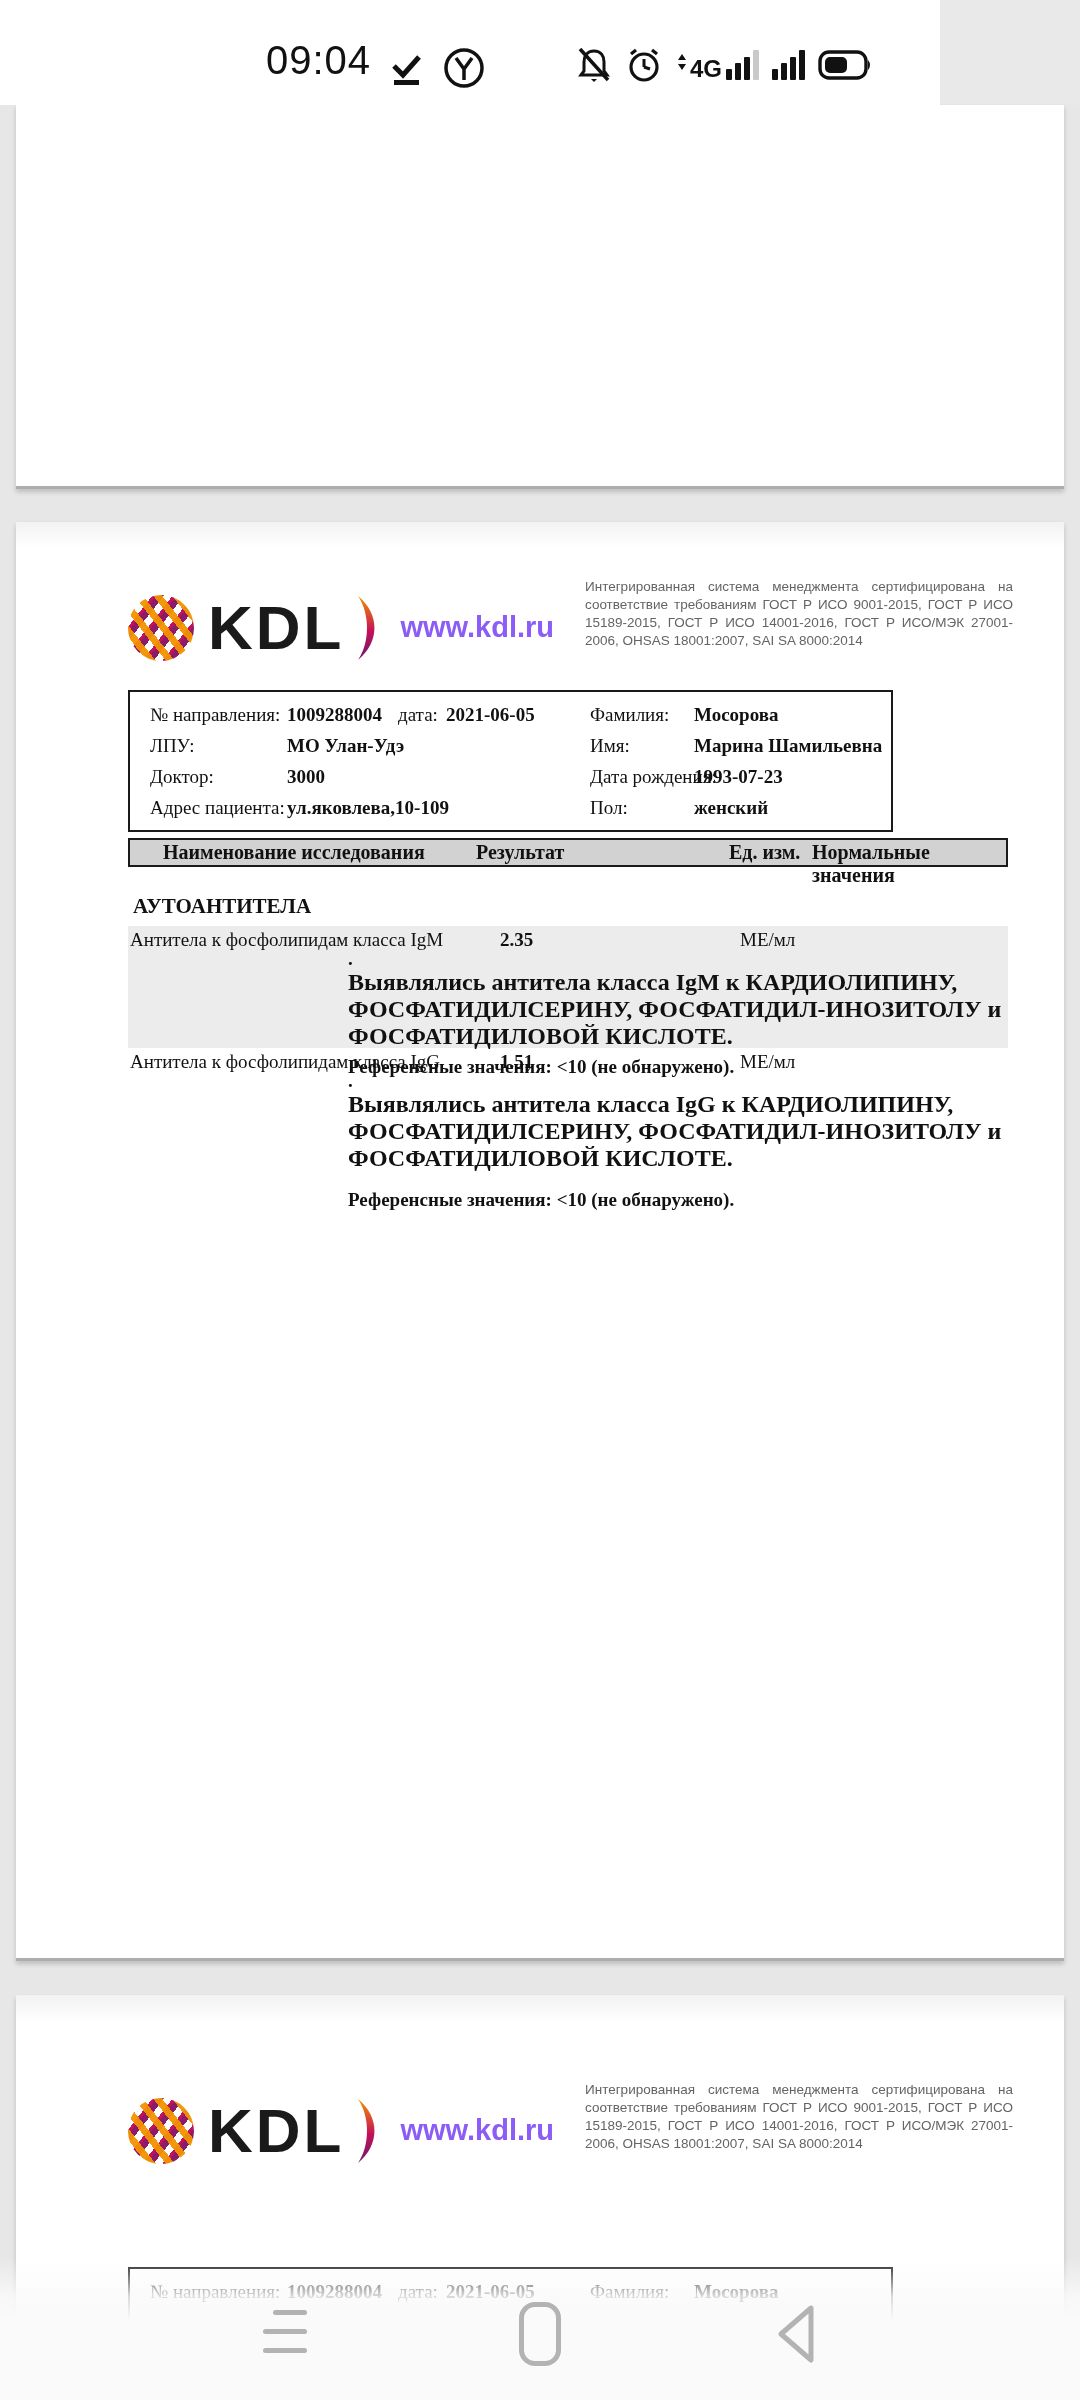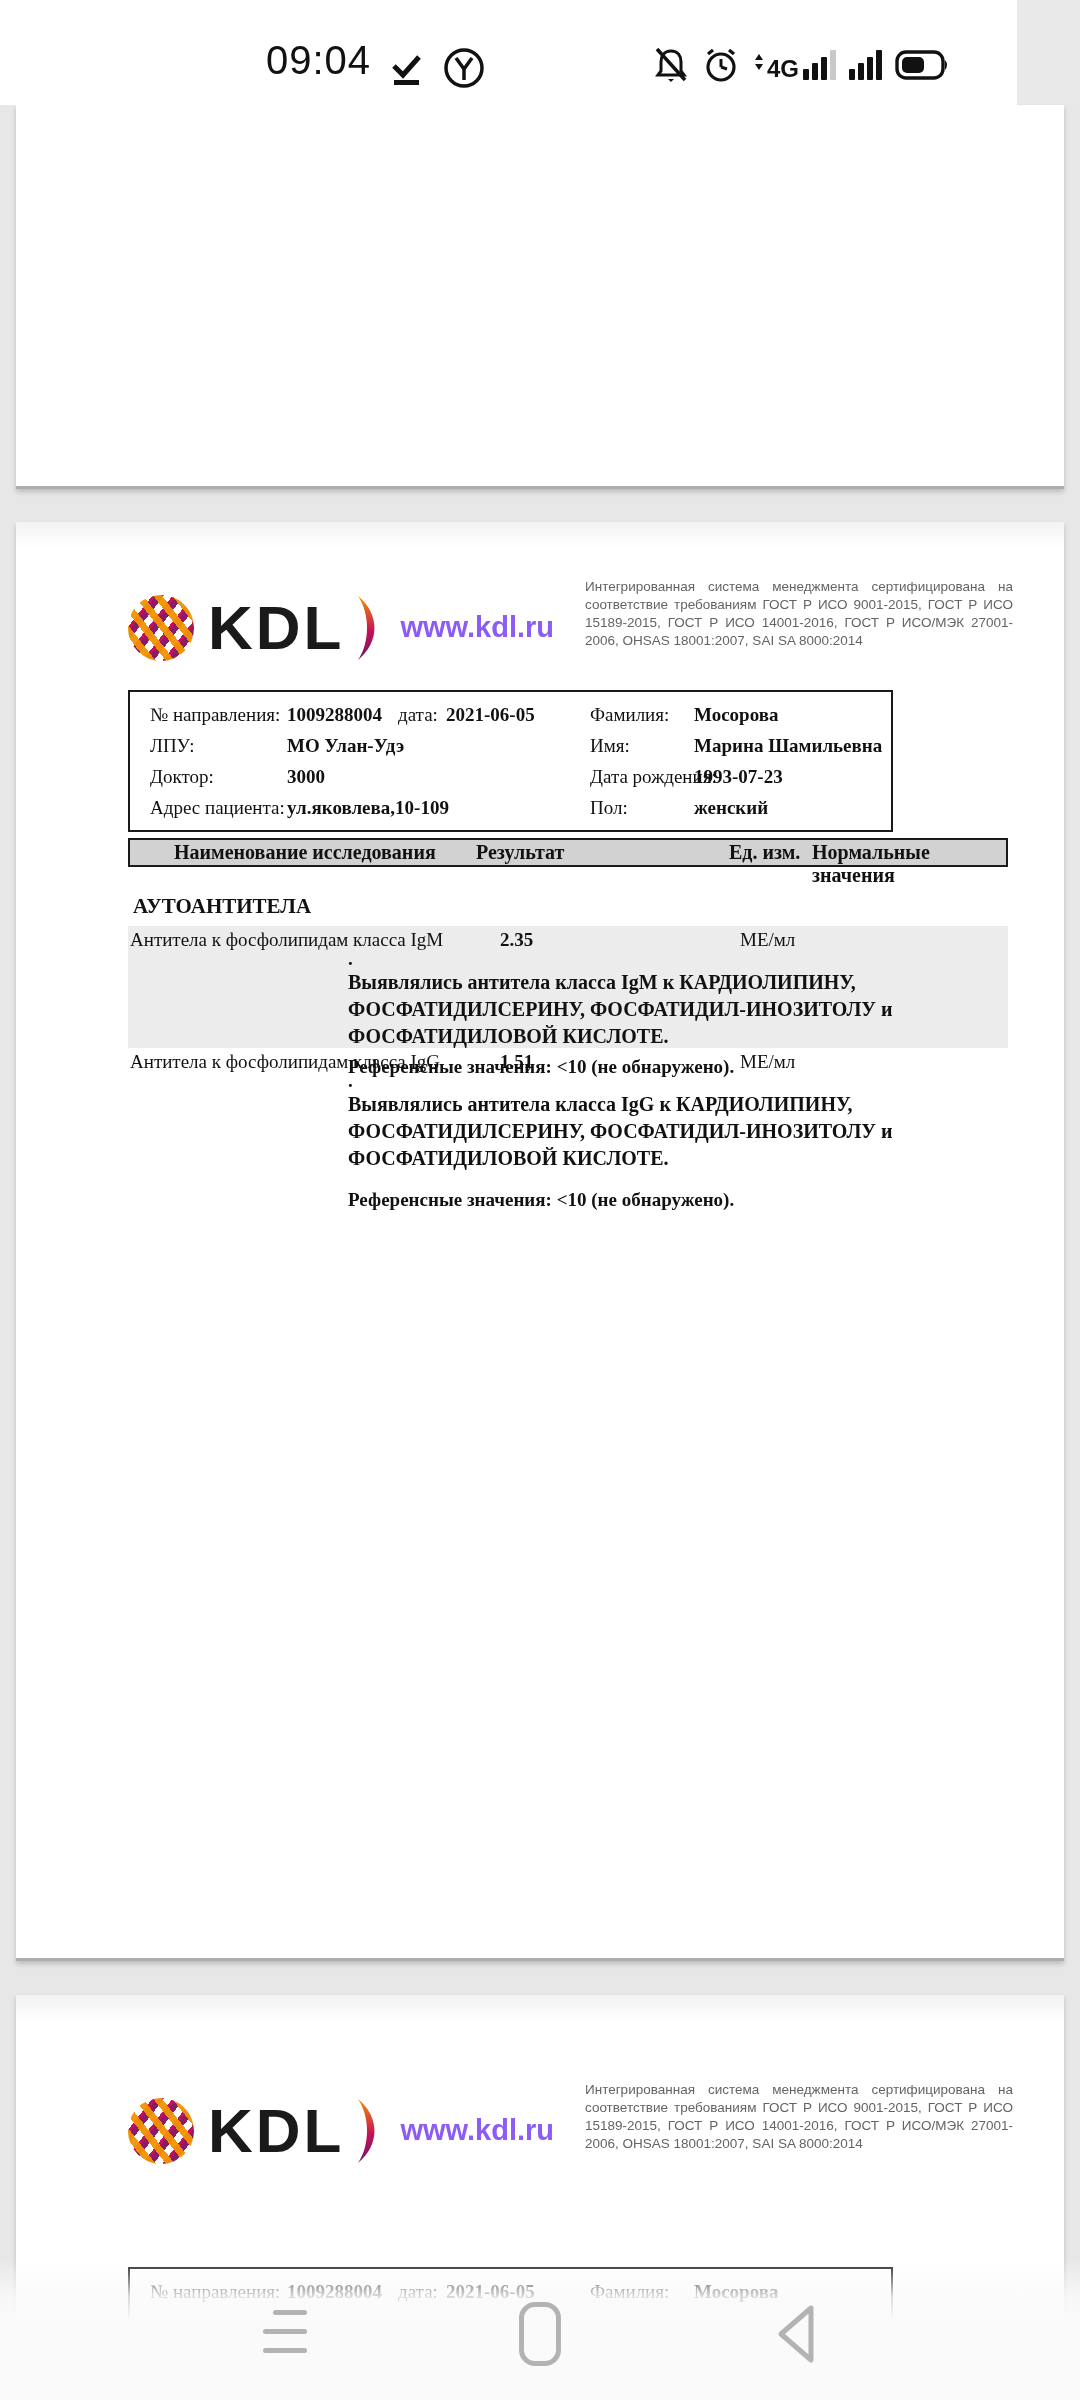--- a/index.html
+++ b/index.html
@@ -1,20 +1,20 @@
 <!DOCTYPE html>
 <html><head>
 <meta charset="utf-8">
 <style>
   * { margin:0; padding:0; box-sizing:border-box; }
   html,body { width:1080px; height:2400px; }
   body { font-family:"Liberation Sans", sans-serif; background:#e9e9e9; position:relative; overflow:hidden; }
 
   
-  .statusbar { position:absolute; left:0; top:0; width:1017px; height:105px; background:#ffffff; z-index:50; }
+  .statusbar { position:absolute; left:0; top:0; width:940px; height:105px; background:#ffffff; z-index:50; }
   .sb-time { position:absolute; left:266px; top:38px; font-size:40px; color:#111; letter-spacing:1px; }
   .sb-left-icons { position:absolute; left:386px; top:46px; display:flex; gap:16px; align-items:center; }
   .sb-right-icons { position:absolute; right:66px; top:46px; display:flex; gap:13px; align-items:center; }
   .sb-4g { display:flex; align-items:flex-end; gap:2px; }
   .sb-4g-label { font-size:24px; font-weight:bold; color:#111; line-height:22px; margin-right:2px; }
   .bars { display:flex; align-items:flex-end; gap:3px; }
   .bar { width:6px; background:#111; border-radius:1px; }
   .bar.dim { background:#c9c9c9; }
 
   
@@ -61,38 +61,38 @@
   .pt-label { position:absolute; left:20px; top:4px; }
   .pt-value { position:absolute; left:157px; top:4px; font-weight:bold; }
   .pt-date-label { position:absolute; left:268px; top:4px; }
   .pt-date-value { position:absolute; left:316px; top:4px; font-weight:bold; }
   .pt-label-r { position:absolute; left:460px; top:4px; }
   .pt-value-r { position:absolute; left:564px; top:4px; font-weight:bold; }
 
   
   .res-header { position:absolute; left:112px; top:316px; width:880px; height:29px; background:#d2d2d2;
                 border:2px solid #1a1a1a; font-family:"Liberation Serif", serif; font-weight:bold; font-size:20px; color:#111; }
-  .rh-name { position:absolute; left:44px; top:1px; }
+  .rh-name { position:absolute; left:33px; top:1px; }
   .rh-result { position:absolute; left:346px; top:1px; }
   .rh-unit { position:absolute; left:599px; top:1px; }
   .rh-normal { position:absolute; left:682px; top:1px; }
 
   .section-title { position:absolute; left:117px; top:372px; font-family:"Liberation Serif", serif;
                    font-weight:bold; font-size:21px; color:#111; }
 
   .res-block { position:absolute; left:112px; width:880px; font-family:"Liberation Serif", serif; color:#111; }
   .res-block.shaded { background:#ececec; }
   .rb-1 { top:404px; height:122px; }
   .rb-2 { top:526px; height:150px; }
   .rb-row { position:relative; height:26px; padding-top:18px; }
   .rb-name { position:absolute; left:2px; top:3px; font-size:19px; }
   .rb-result { position:absolute; left:372px; top:3px; font-size:19px; font-weight:bold; }
   .rb-unit { position:absolute; left:612px; top:3px; font-size:19px; }
   .rb-dot { margin-left:220px; height:17px; font-size:19px; font-weight:bold; line-height:14px; }
-  .rb-comment { margin-left:220px; width:672px; font-size:20px; font-weight:bold; line-height:27px; }
+  .rb-comment { margin-left:220px; width:672px; font-size:24px; font-weight:bold; line-height:27px; }
   .rb-ref { margin-left:220px; margin-top:6px; font-size:19px; font-weight:bold; }
   .rb-2 .rb-ref { margin-top:17px; }
 
   svg { display:block; }
 </style>
 </head>
 <body>
 
 <div class="statusbar">
   <div class="sb-time">09:04</div>

